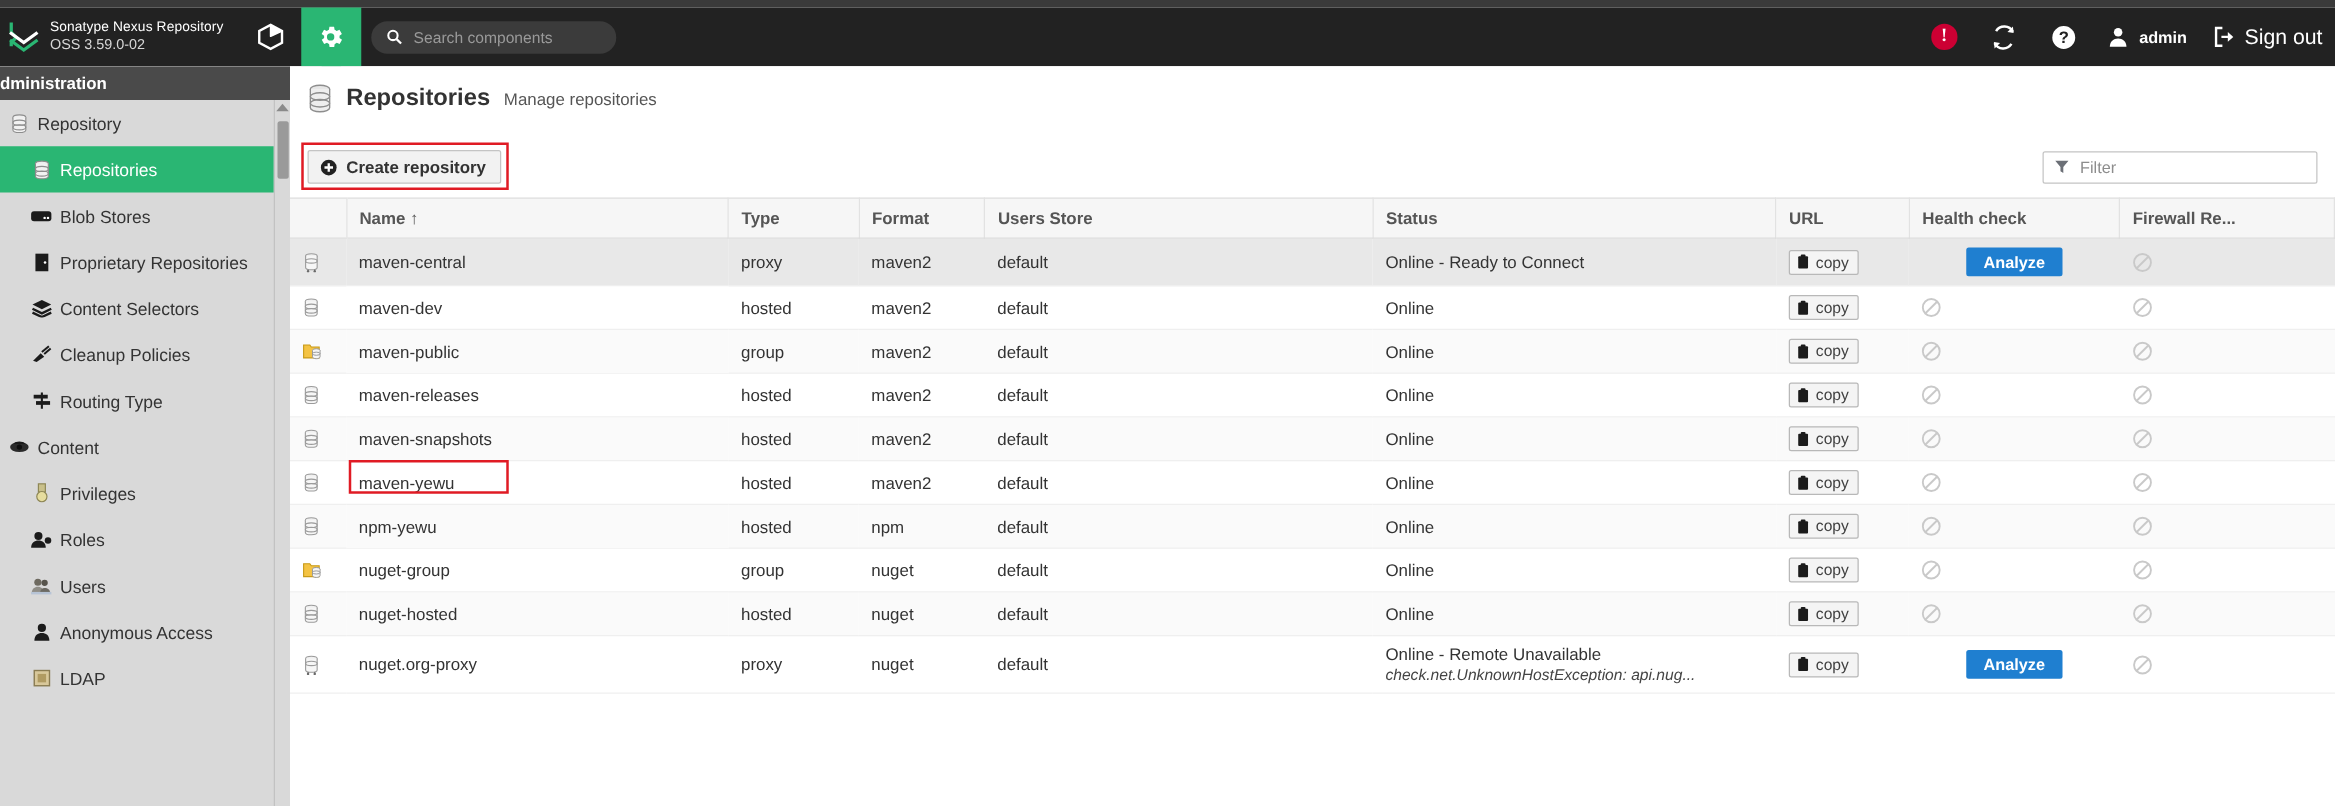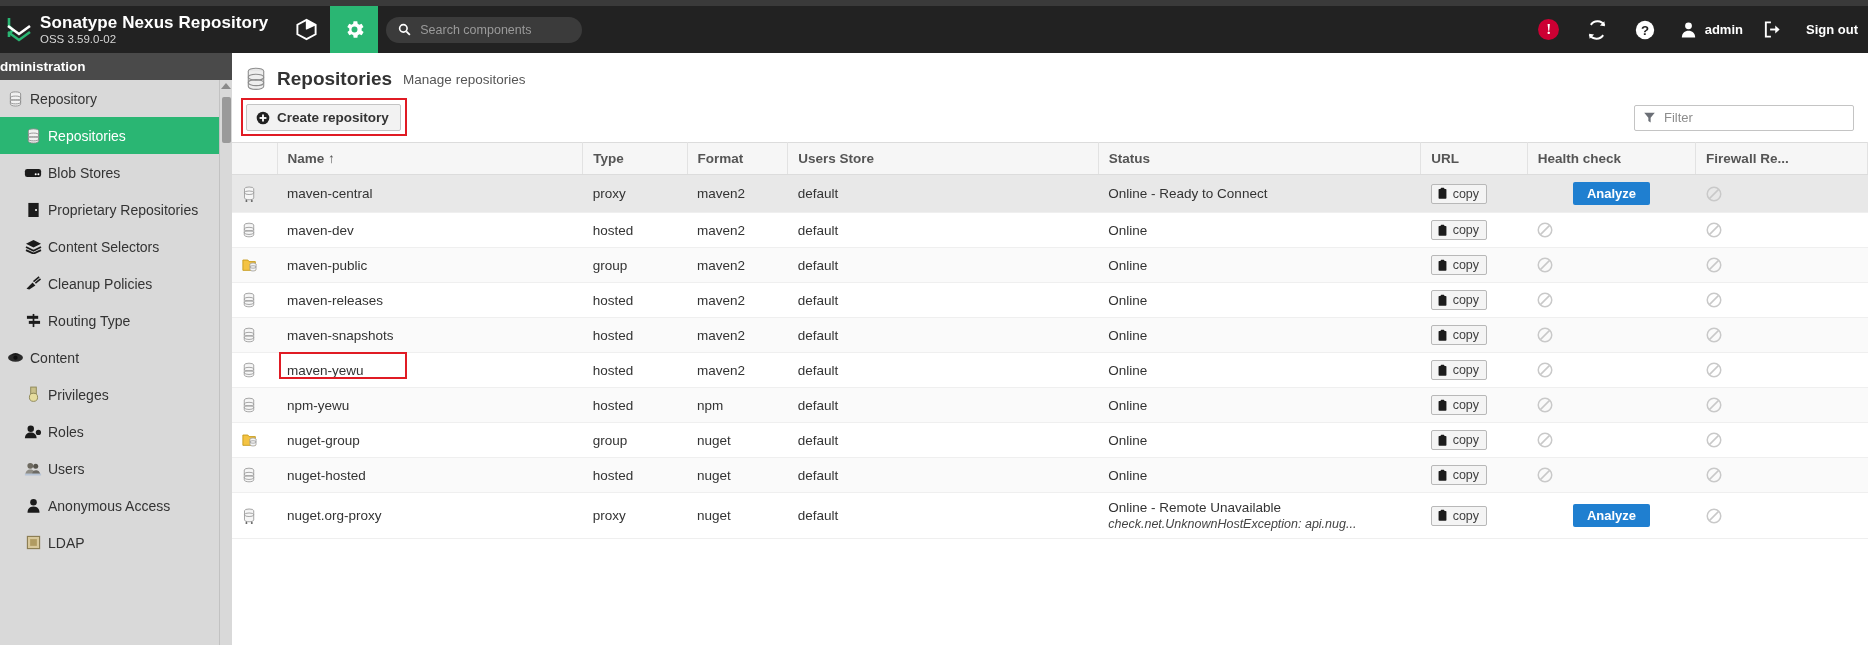--- a/index.html
+++ b/index.html
@@ -13,21 +13,21 @@
   .chrome-strip { height: 6px; background: #3a3a3a; width: 100%; }
 
   
   .header {
     height: 47px; background: #222; display: flex; align-items: stretch;
     position: relative; color: #fff;
   }
   .brand { display: flex; align-items: center; padding-left: 6px; }
   .brand-logo { width: 26px; height: 30px; position: relative; margin-right: 8px; flex:none; }
   .brand-text { line-height: 1.05; }
-  .brand-title { font-size: 17px; font-weight: bold; letter-spacing: .1px; }
+  .brand-title { font-size: 11px; font-weight: normal; letter-spacing: .1px; }
   .brand-sub { font-size: 11.5px; color: #d6d6d6; margin-top: 2px; }
 
   .hdr-icon-btn {
     width: 48px; display: flex; align-items: center; justify-content: center;
     cursor: pointer;
   }
   .hdr-icon-btn.active { background: #2ab673; position: relative; }
   .hdr-icon-btn.active:after {
     content: ""; position: absolute; bottom: -8px; left: 50%;
     transform: translateX(-50%);
@@ -44,21 +44,21 @@
     margin-left: auto; display: flex; align-items: center; gap: 0px;
     padding-right: 2px;
   }
   .hdr-right > div { display: flex; align-items: center; justify-content:center; }
   .alert-dot {
     width: 21px; height: 21px; border-radius: 50%; background: #cc0033;
     color: #fff; font-size: 15px; font-weight: bold; line-height: 20px;
     text-align: center; font-family: "Liberation Serif", serif;
   }
   .hdr-user { display: flex; align-items: center; gap: 7px; font-size: 13px; font-weight: bold; padding: 0 10px; }
-  .hdr-signout { display: flex; align-items: center; gap: 24px; font-size: 13px; font-weight: bold; padding: 0 8px 0 10px; }
+  .hdr-signout { display: flex; align-items: center; gap: 7px; font-size: 17px; font-weight: normal; padding: 0 8px 0 10px; }
 
   
   .body-wrap { display: flex; height: 598px; }
 
   
   .sidebar {
     width: 232px; background: #d9d9d9; position: relative;
     overflow: hidden; flex: none;
   }
   .sidebar-title {
@@ -93,21 +93,21 @@
     position: absolute; top: 17px; left: 2px; width: 9px; height: 46px;
     background: #9a9a9a; border-radius: 2px;
   }
 
   
   .main { flex: 1; background: #fff; overflow: hidden; position: relative; }
   .page-head { display: flex; align-items: center; gap: 11px; padding: 14px 0 13px 14px; }
   .page-title { font-size: 19px; font-weight: bold; color: #333; }
   .page-sub { font-size: 13.5px; color: #555; }
 
-  .toolbar { display: flex; align-items: center; padding: 0 14px 0 14px; position: relative; }
+  .toolbar { display: flex; align-items: center; padding: 0 14px 0 14px; position: relative; margin-top: 16px; }
   .btn-create {
     display: inline-flex; align-items: center; gap: 7px;
     background: #f2f2f2; border: 1px solid #c4c4c4; border-radius: 2px;
     font-size: 13.5px; font-weight: bold; color: #333;
     padding: 5px 11px 5px 9px; cursor: pointer;
   }
   .highlight-box {
     position: absolute; border: 2px solid #e01b24; pointer-events: none;
   }
   .filter-box {

